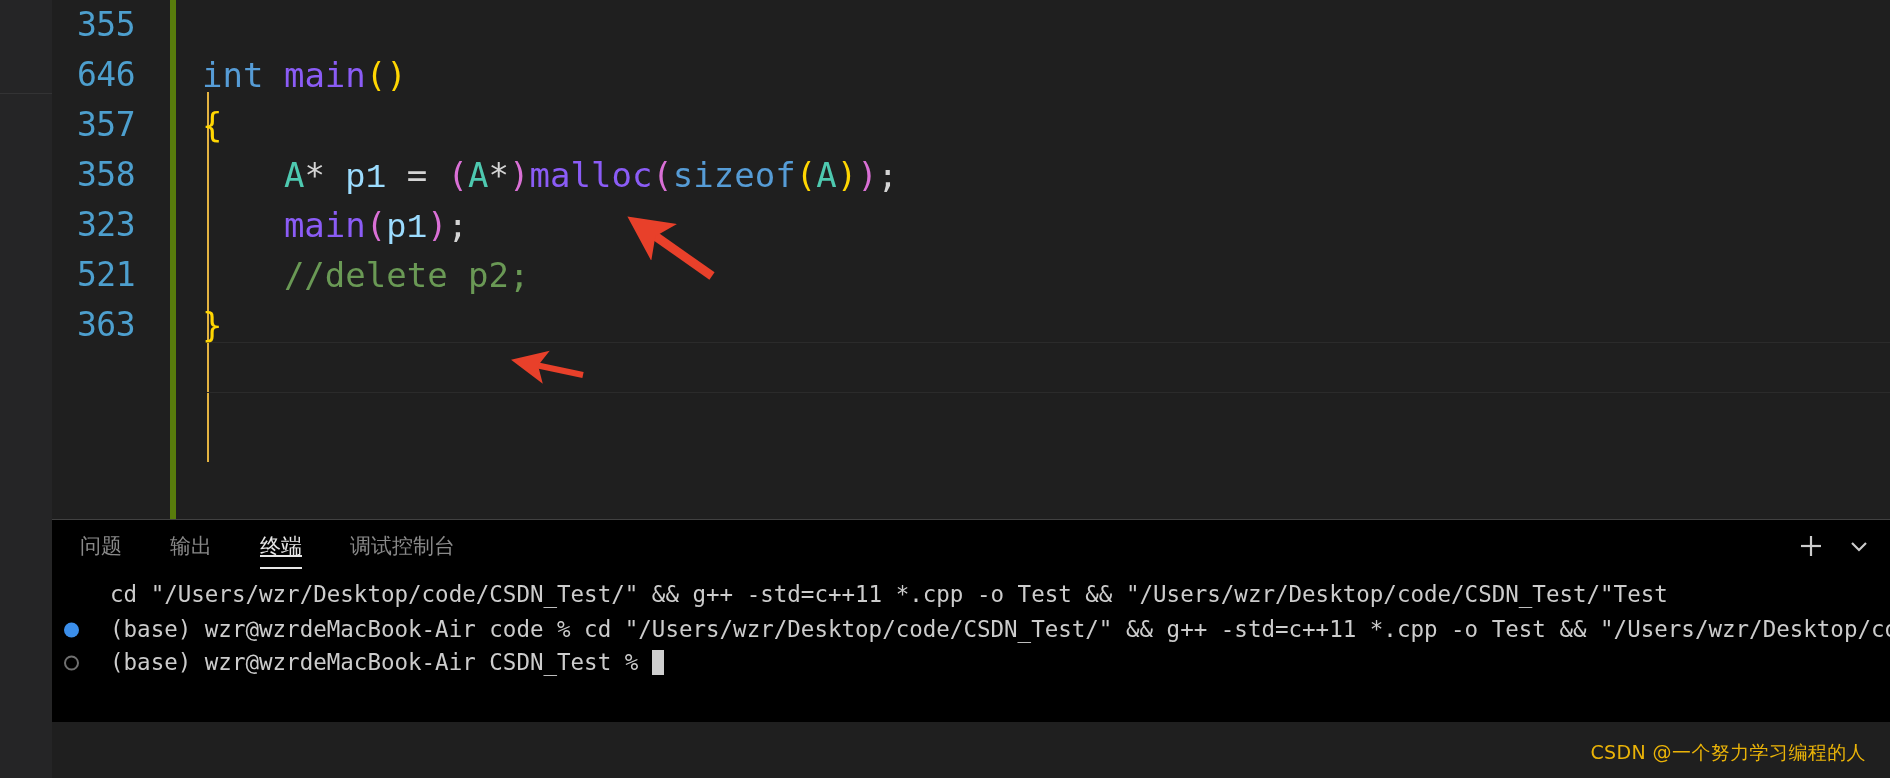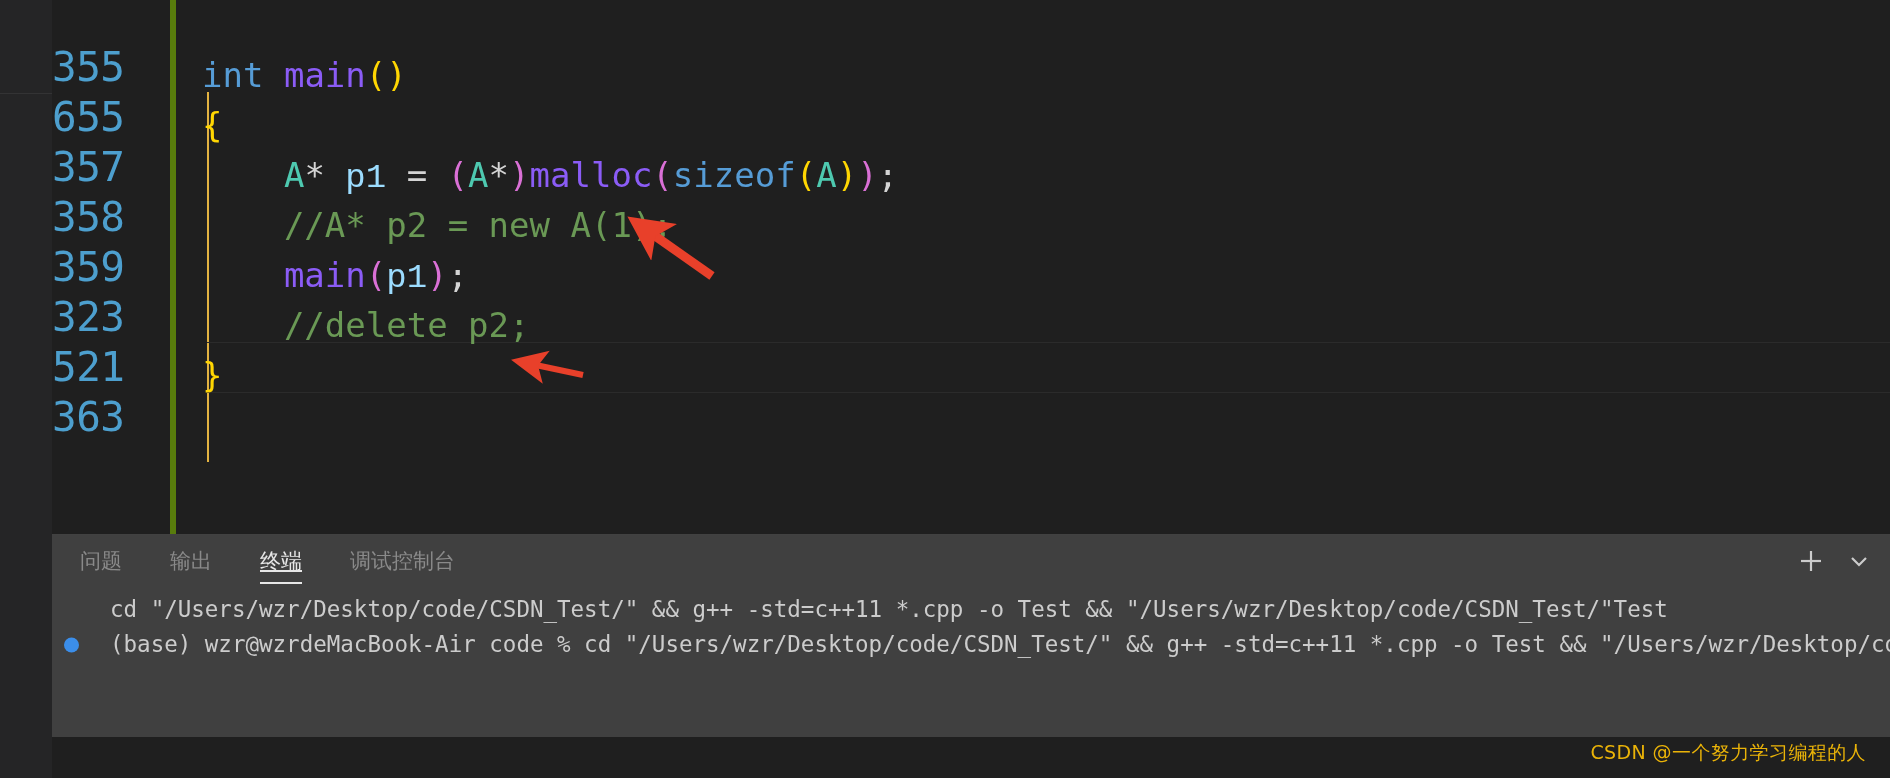--- a/index.html
+++ b/index.html
@@ -50,26 +50,25 @@
     position: relative;
     height: 50px;
     line-height: 50px;
     white-space: pre;
   }
   .ln {
     position: absolute;
     left: 0;
     top: 0;
     width: 108px;
-    text-align: left;
+    text-align: center;
     color: #4d9fce;
-    font-size: 41px;
+    font-size: 33px;
     font-family: "DejaVu Sans Mono", "Liberation Mono", monospace;
     letter-spacing: -0.5px;
-    margin-top: 42px;
   }
   
   .gutter-stripe {
     position: absolute;
     left: 118px;
     top: 0;
     width: 6px;
     height: 543px;
     background: #587c0c;
   }
@@ -115,24 +114,24 @@
     position: absolute;
     left: 0; top: 0;
     width: 1890px; height: 778px;
     pointer-events: none;
   }
 
   
   .panel {
     position: absolute;
     left: 52px;
-    top: 534px;
+    top: 519px;
     width: 1838px;
     height: 203px;
-    background: #404040;
+    background: #000000;
   }
   .panel-divider {
     position: absolute;
     left: 0; top: 0;
     width: 1838px; height: 1px;
     background: #414141;
   }
   .panel-tabs {
     position: absolute;
     left: 0; top: 1px;
@@ -242,24 +241,23 @@
 
   <div class="editor">
     <div class="gutter-stripe"></div>
     <div class="indent-guide"></div>
 
     <div class="row-sep" style="top:342px;"></div>
     <div class="row-sep" style="top:392px;"></div>
 
     <div id="code-lines">
         <div class="code-line"><div class="ln">355</div><div class="code-text"></div></div>
-        <div class="code-line"><div class="ln">655</div><div class="code-text"><span class="t-key">int</span><span class="t-op"> </span><span class="t-fn">main</span><span class="t-yellow">()</span></div></div>
+        <div class="code-line"><div class="ln">646</div><div class="code-text"><span class="t-key">int</span><span class="t-op"> </span><span class="t-fn">main</span><span class="t-yellow">()</span></div></div>
         <div class="code-line"><div class="ln">357</div><div class="code-text"><span class="t-yellow">{</span></div></div>
         <div class="code-line"><div class="ln">358</div><div class="code-text"><span>    </span><span class="t-type">A</span><span class="t-op">* </span><span class="t-var">p1</span><span class="t-op"> </span><span class="t-op">=</span><span class="t-op"> </span><span class="t-magenta">(</span><span class="t-type">A</span><span class="t-op">*</span><span class="t-magenta">)</span><span class="t-fn">malloc</span><span class="t-magenta">(</span><span class="t-key">sizeof</span><span class="t-yellow">(</span><span class="t-type">A</span><span class="t-yellow">)</span><span class="t-magenta">)</span><span class="t-op">;</span></div></div>
-        <div class="code-line"><div class="ln">359</div><div class="code-text"><span>    </span><span class="t-comment">//A* p2 = new A(1);</span></div></div>
         <div class="code-line"><div class="ln">323</div><div class="code-text"><span>    </span><span class="t-fn">main</span><span class="t-magenta">(</span><span class="t-var">p1</span><span class="t-magenta">)</span><span class="t-op">;</span></div></div>
         <div class="code-line"><div class="ln">521</div><div class="code-text"><span>    </span><span class="t-comment">//delete p2;</span></div></div>
         <div class="code-line"><div class="ln">363</div><div class="code-text"><span class="t-yellow">}</span></div></div>
       </div>
   </div>
 
   <svg class="arrow-svg" viewBox="0 0 1890 778">
     <defs>
       <marker id="ah" markerWidth="5" markerHeight="5" refX="2.2" refY="2.5" orient="auto">
         <path d="M5,2.5 L0,0 L1.2,2.5 L0,5 Z" fill="#e8402a"></path>
@@ -292,17 +290,18 @@
       <div class="icon-btn">
         <svg width="26" height="26" viewBox="0 0 26 26" aria-hidden="true">
           <polyline points="6,10 13,17 20,10" fill="none" stroke="#cccccc" stroke-width="2.2"></polyline>
         </svg>
       </div>
     </div>
 
     <div class="term" id="term-body">
         <div class="term-line first"><span>cd "/Users/wzr/Desktop/code/CSDN_Test/" &amp;&amp; g++ -std=c++11 *.cpp -o Test &amp;&amp; "/Users/wzr/Desktop/code/CSDN_Test/"Test</span></div>
         <div class="term-line"><span class="marker filled"></span><span>(base) wzr@wzrdeMacBook-Air code % cd "/Users/wzr/Desktop/code/CSDN_Test/" &amp;&amp; g++ -std=c++11 *.cpp -o Test &amp;&amp; "/Users/wzr/Desktop/code/CSDN_Test/"Test</span></div>
+        <div class="term-line"><span class="marker hollow"></span><span>(base) wzr@wzrdeMacBook-Air CSDN_Test % </span><span class="cursor-block"></span></div>
       </div>
   </div>
 
   <div class="watermark">CSDN @一个努力学习编程的人</div>
 </div>
 
 </body></html>

